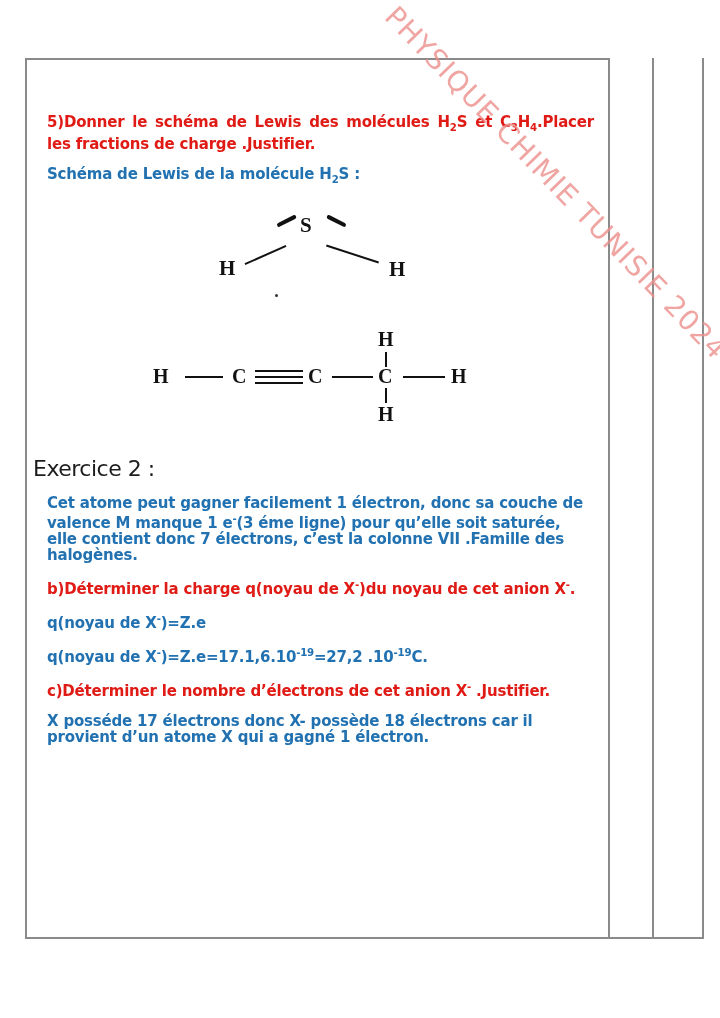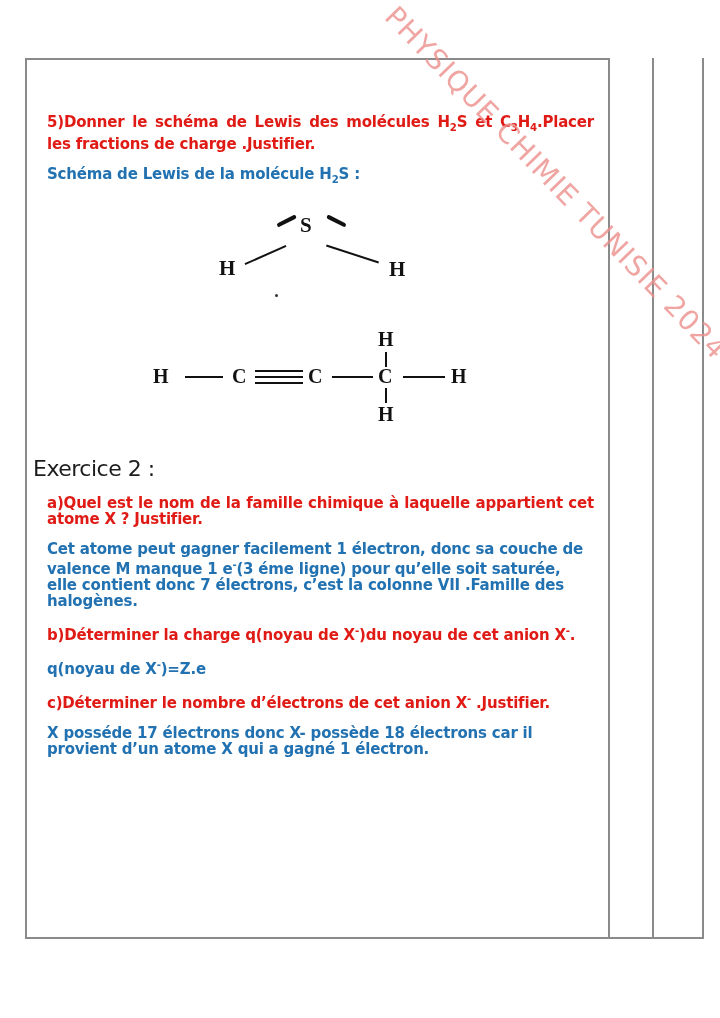--- a/index.html
+++ b/index.html
@@ -95,21 +95,21 @@
       <div class="bond" style="left:370px; top:72px; width:42px;"></div>
       <span class="atom" style="left:418px; top:62px; font-size:20px;">H</span>
       <span class="atom" style="left:345px; top:25px; font-size:20px;">H</span>
       <div class="vbond" style="left:352px; top:48px; height:15px;"></div>
       <div class="vbond" style="left:352px; top:84px; height:15px;"></div>
       <span class="atom" style="left:345px; top:100px; font-size:20px;">H</span>
     </div>
 
     <h2 class="ex-title">Exercice 2 :</h2>
 
-    <p class="red">a)Quel est le nom de la famille chimique à laquelle appartient cet atome X ? Justifier.</p>
     <p class="blue">Cet atome peut gagner facilement 1 électron, donc sa couche de valence M manque <b>1 e<sup>-</sup></b>(3 éme ligne)  pour qu’elle soit saturée, elle contient donc 7 électrons, c’est la colonne VII .Famille des halogènes.</p>
     <p class="red">b)Déterminer la charge q(noyau de X<sup>-</sup>)du noyau de cet anion X<sup>-</sup>.</p>
     <p class="blue">q(noyau de <b>X<sup>-</sup></b>)=Z.e</p>
+    <p class="blue">q(noyau de <b>X<sup>-</sup></b>)=Z.e=17.1,6.10<sup>-19</sup>=27,2 .10<sup>-19</sup>C.</p>
     <p class="red">c)Déterminer le nombre d’électrons de cet anion X<sup>-</sup> .Justifier.</p>
     <p class="blue">X posséde 17 électrons  donc X- possède 18 électrons car il provient d’un atome X qui a gagné 1 électron.</p>
 
   </div>
 </div>
 
 </body></html>

